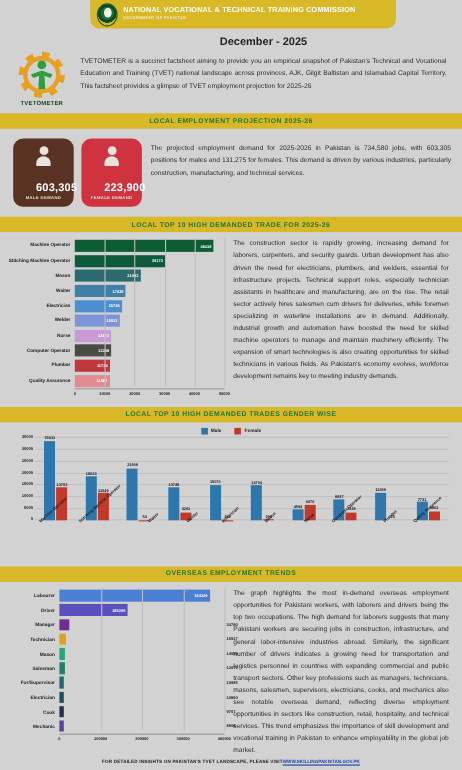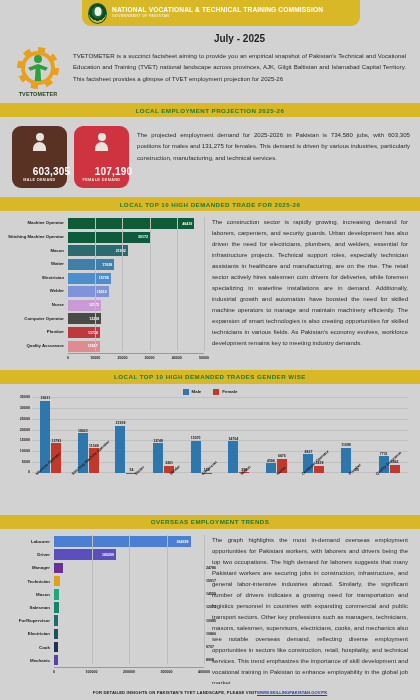--- a/index.html
+++ b/index.html
@@ -188,21 +188,21 @@
     <div class="logo-col">
       <div class="gear">
         <div class="person">
           <div class="head"></div>
           <div class="body"></div>
         </div>
       </div>
       <div class="logo-name">TVETOMETER</div>
     </div>
     <div class="intro-col">
-      <div class="month">July - 2025</div>
+      <div class="month">December - 2025</div>
       <div class="intro-p">TVETOMETER is a succinct factsheet aiming to provide you an empirical snapshot of Pakistan's Technical and Vocational Education and Training (TVET) national landscape across provinces, AJK, Gilgit Baltistan and Islamabad Capital Territory. This factsheet provides a glimpse of TVET employment projection for 2025-26</div>
     </div>
   </div>
 
   <div class="banner">
     <span>LOCAL EMPLOYMENT PROJECTION 2025-26</span>
   </div>
 
   <div class="stats">
     <div class="cards" id="stat-cards">
@@ -216,21 +216,21 @@
           <div class="card-num">603,305</div>
           <div class="card-lbl">MALE DEMAND</div>
         </div>
         <div class="card c2">
           <div class="ppl">
             <div class="fig">
               <div class="h"></div>
               <div class="b"></div>
             </div>
           </div>
-          <div class="card-num">107,190</div>
+          <div class="card-num">223,900</div>
           <div class="card-lbl">FEMALE DEMAND</div>
         </div>
       </div>
     <div class="stats-p">The projected employment demand for 2025-2026 in Pakistan is 734,580 jobs, with 603,305 positions for males and 131,275 for females. This demand is driven by various industries, particularly construction, manufacturing, and technical services.</div>
   </div>
 
   <div class="banner">
     <span>LOCAL TOP 10 HIGH DEMANDED TRADE FOR 2025-26</span>
   </div>
 

